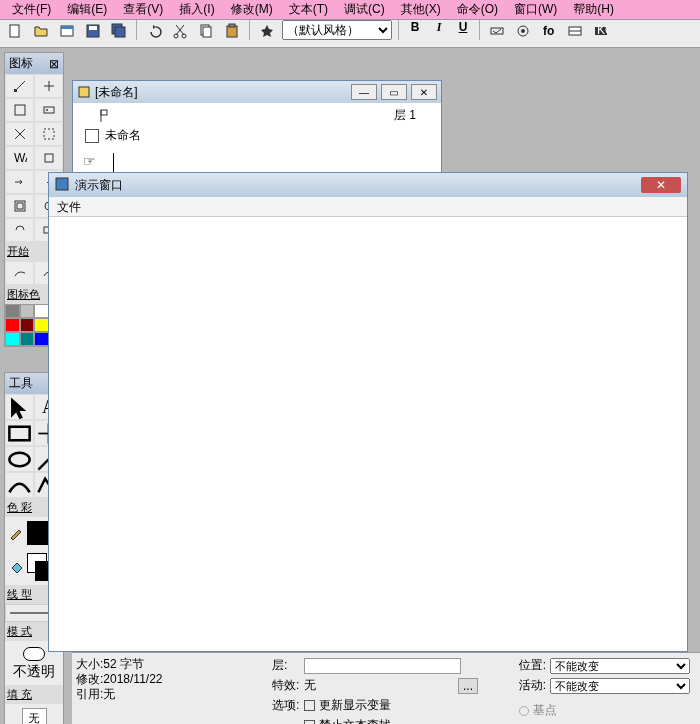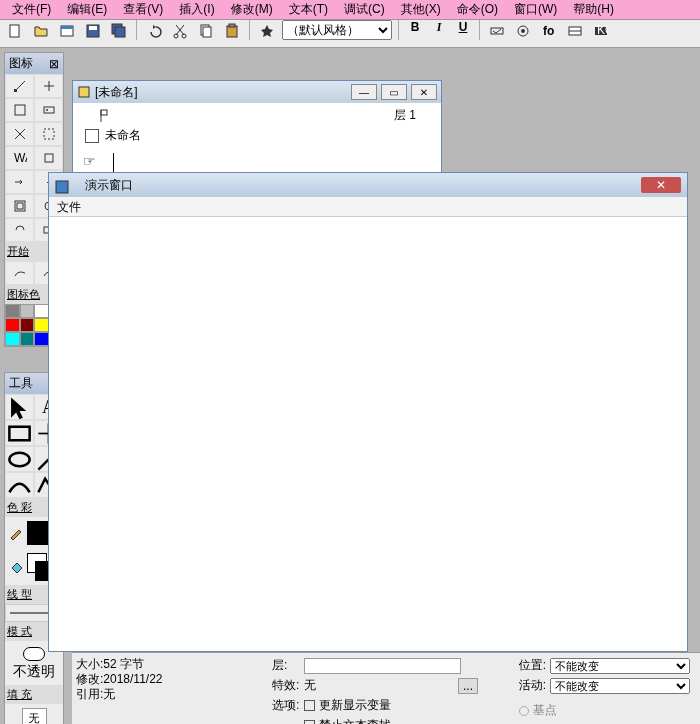--- a/index.html
+++ b/index.html
@@ -393,21 +393,21 @@
       <div class="tree-icon" style="background:#fff"></div>
       <span>未命名</span>
     </div>
     <span class="arrow-ptr">☞</span>
     <div class="vline"></div>
   </div>
 </div>
 
 <div class="demo-window">
   <div class="demo-title">
-    <div style="display:flex;align-items:flex-end;gap:16px">
+    <div style="display:flex;align-items:flex-start;gap:6px">
       <svg width="14" height="14">
           <rect x="1" y="1" width="12" height="12" fill="#4080c0" stroke="#333"></rect>
         </svg>
       <span>演示窗口</span>
     </div>
     <div class="red-close">✕</div>
   </div>
   <div class="demo-menu">
     <span>文件</span>
   </div>

